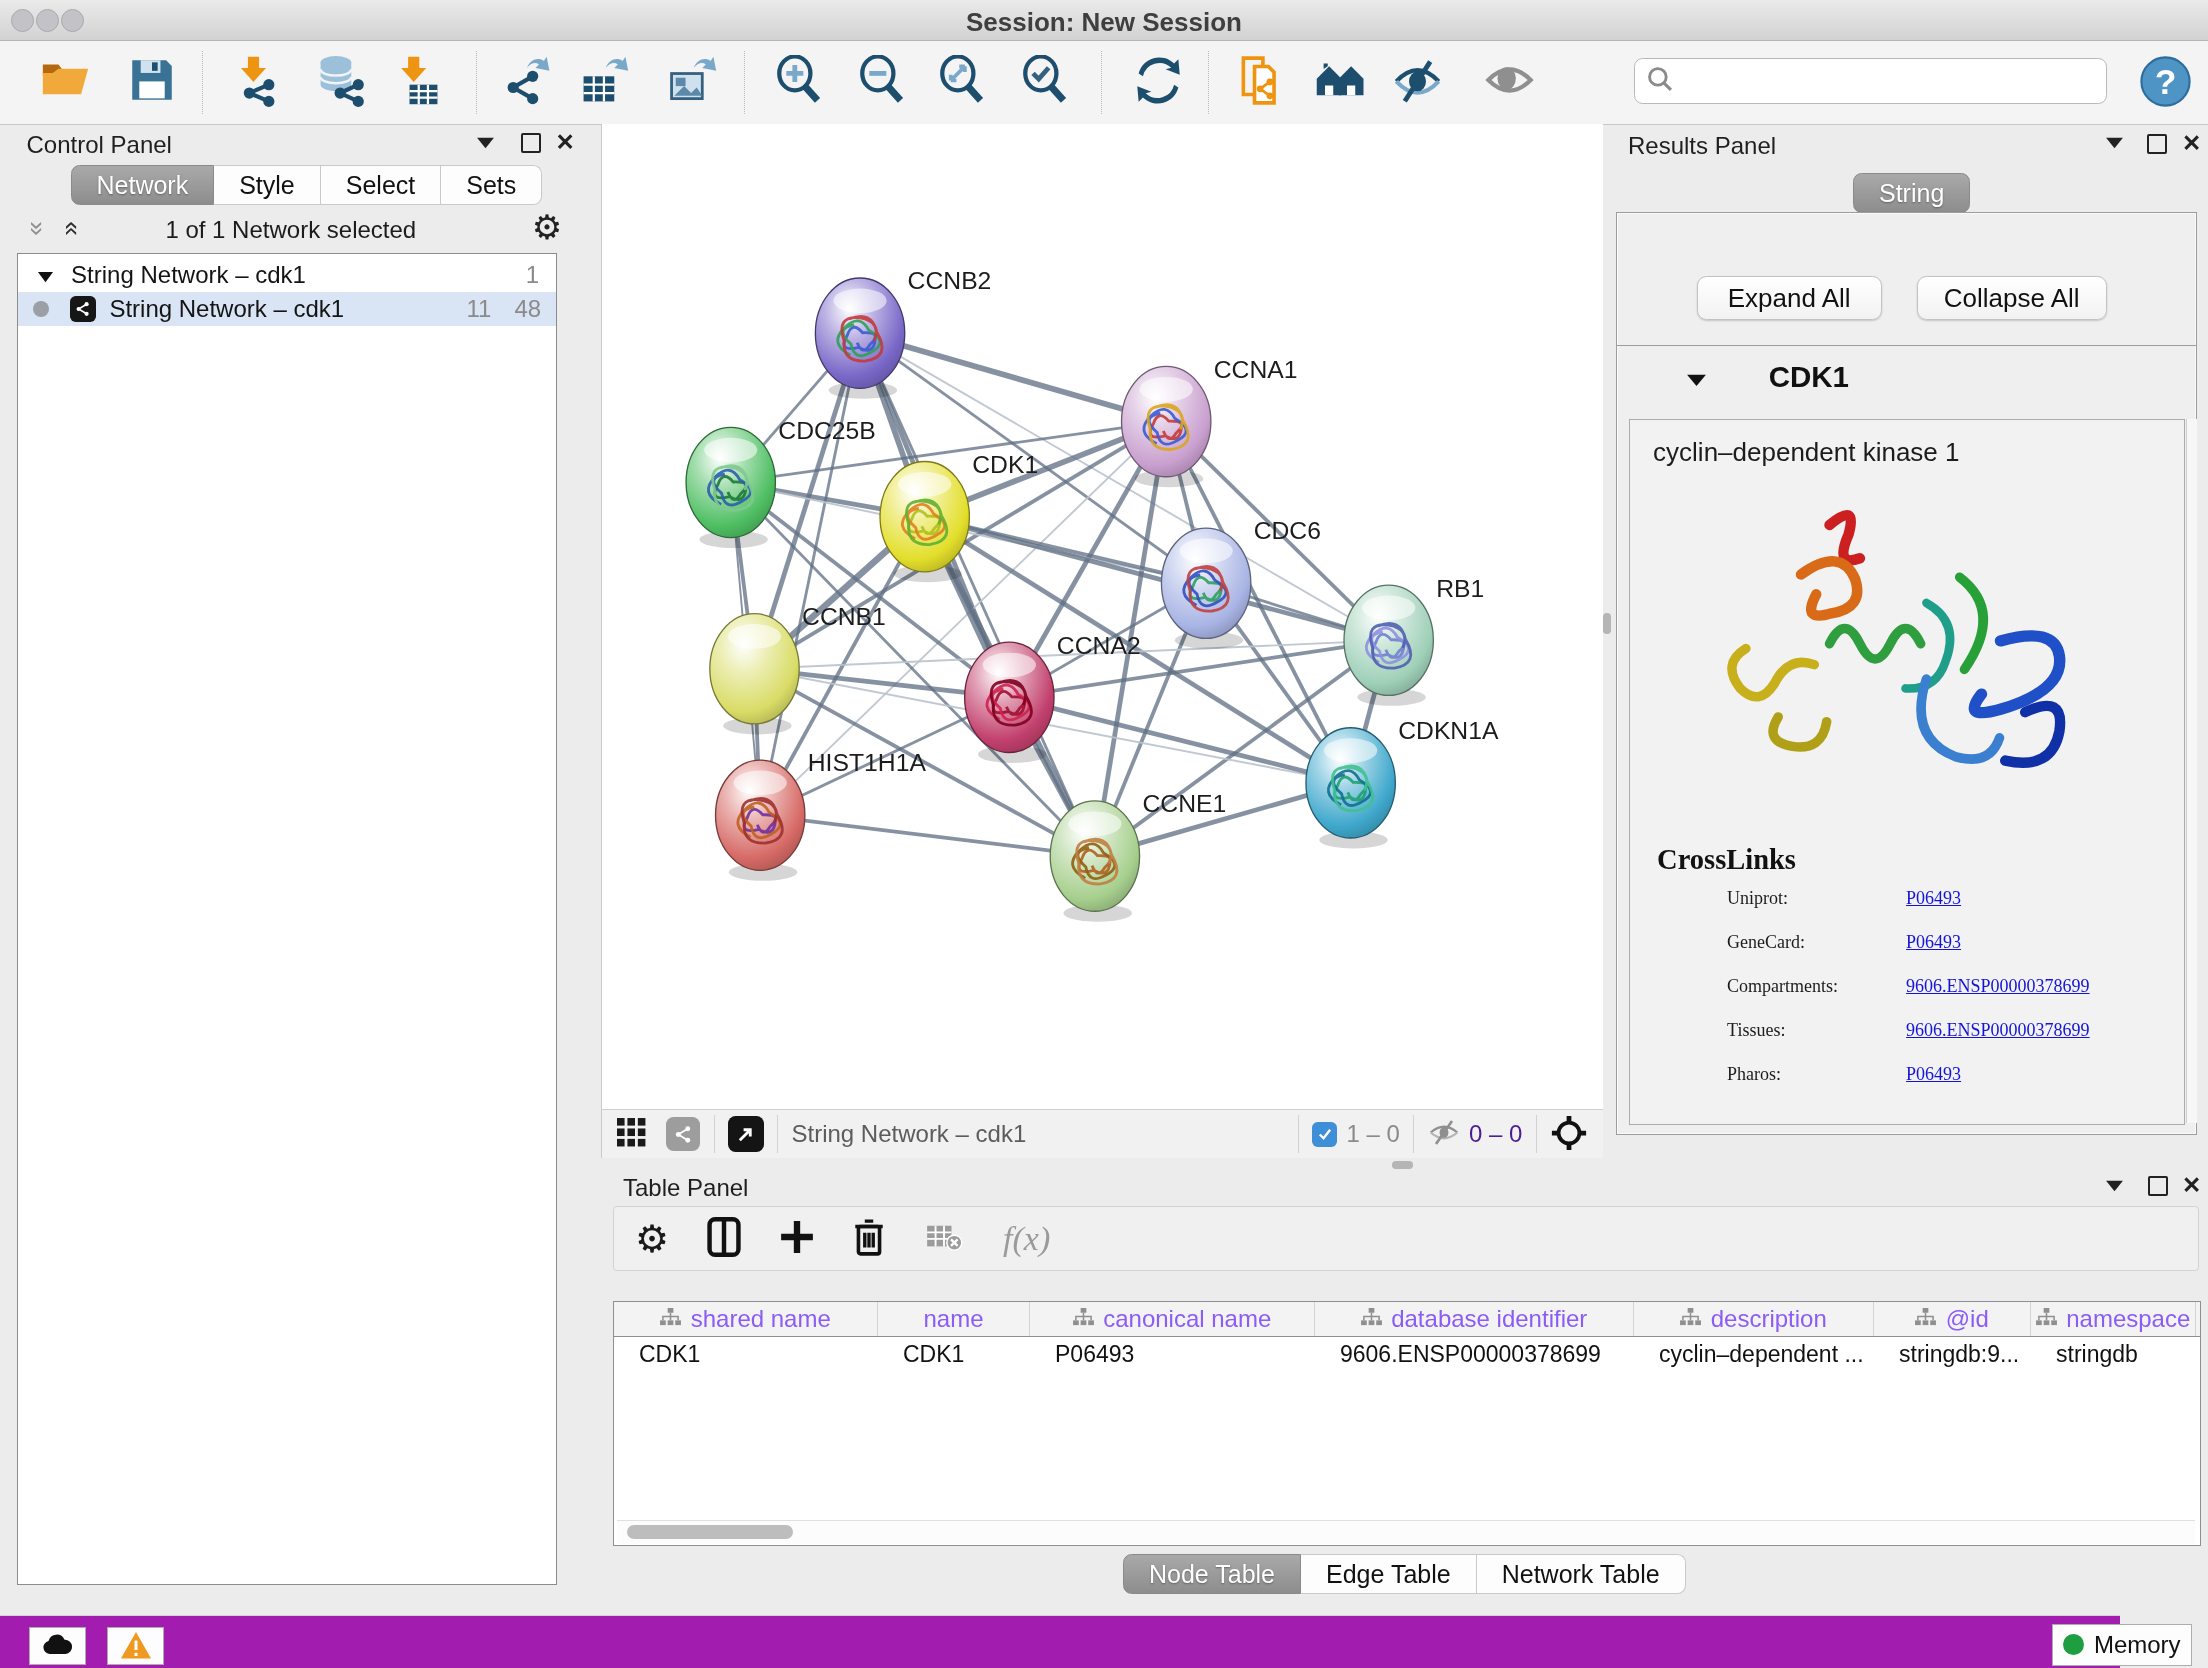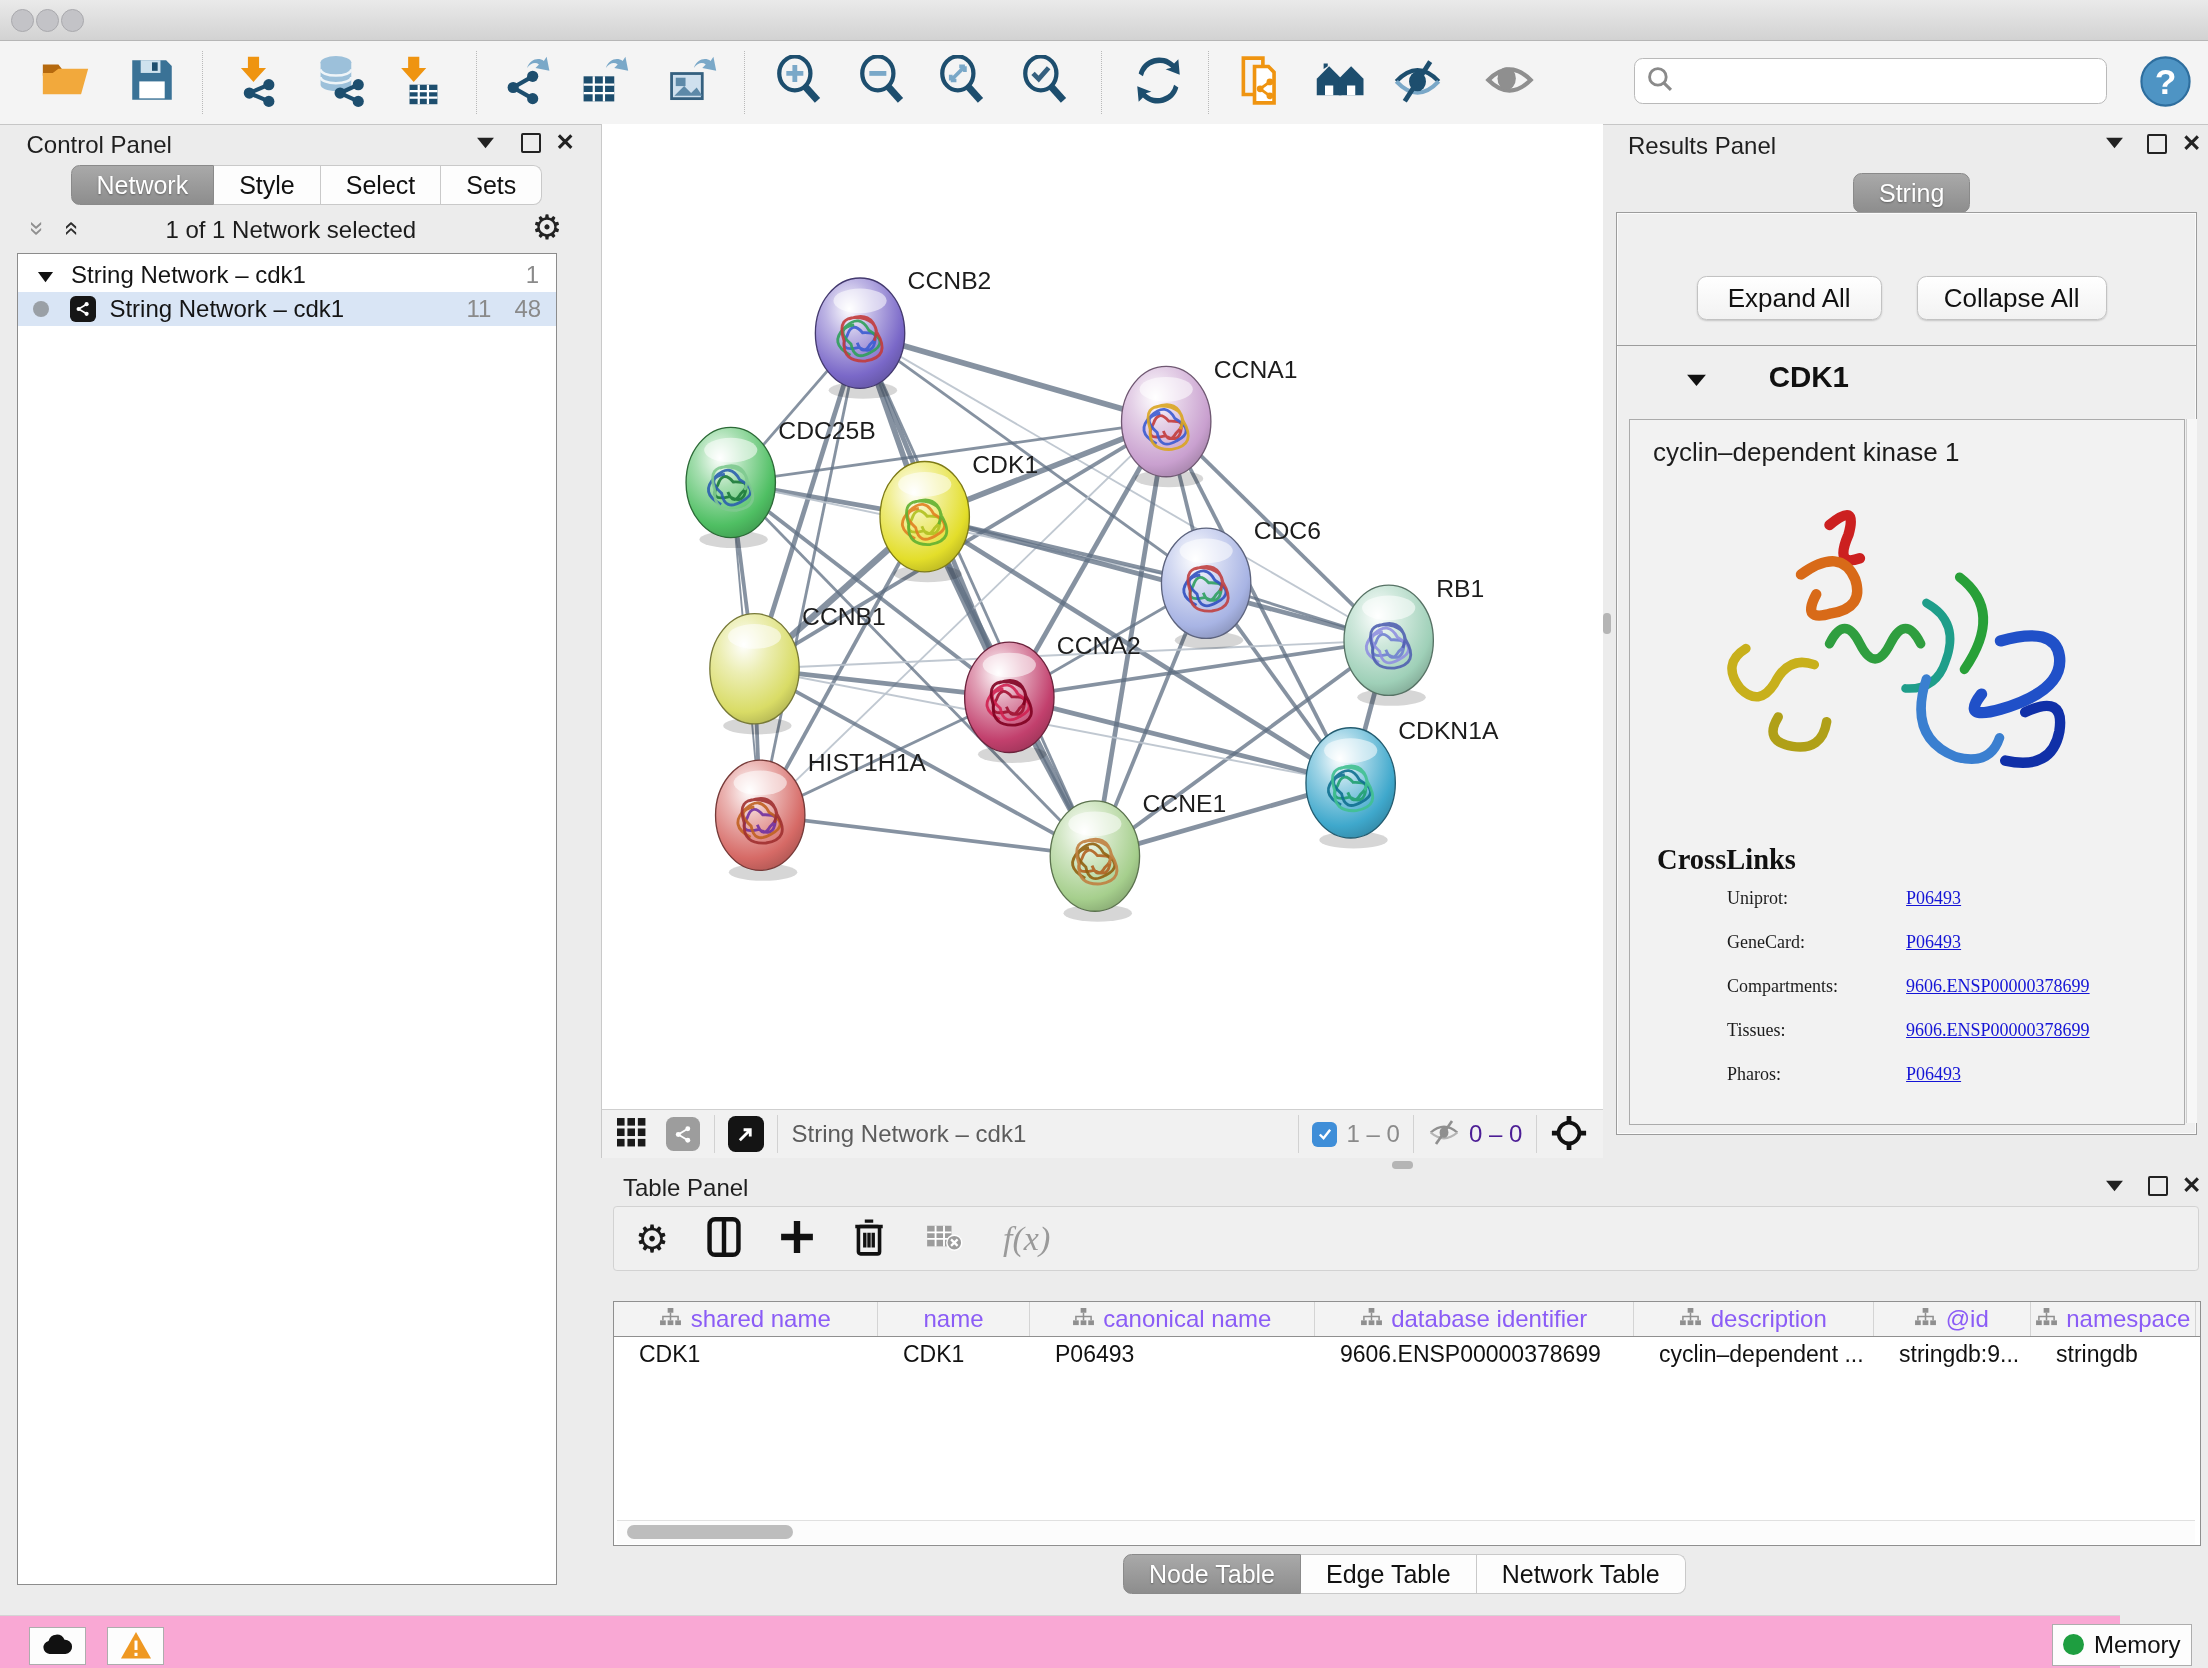--- a/index.html
+++ b/index.html
@@ -47,32 +47,33 @@
   
   .ttoolbar{left:613px;top:1206px;width:1584px;height:63px;background:#f0f0f0;border:1px solid #d2d2d2;border-radius:3.8px;display:flex;align-items:center;}
   .tblwrap{left:613px;top:1301px;width:1586px;height:243px;background:#fff;border:1.9px solid #8f8f8f;overflow:hidden;}
   .thead{display:flex;height:34px;background:#f3f3f3;border-bottom:1.9px solid #8f8f8f;}
   .th{display:flex;align-items:center;justify-content:center;gap:9.5px;font-size:24px;color:#8b5cf6;border-right:1px solid #d4d4d4;box-sizing:border-box;overflow:hidden;white-space:nowrap;}
   .tbody-row{display:flex;height:34px;align-items:center;}
   .td{font-size:23px;color:#111;padding-left:25px;box-sizing:border-box;overflow:hidden;white-space:nowrap;}
   .hscroll{left:617px;top:1520px;width:1578px;height:23px;background:#fcfcfc;border-top:1px solid #e0e0e0;}
   .hthumb{left:9.5px;top:3.8px;width:166px;height:14.3px;border-radius:7.6px;background:#bdbdbd;}
   
-  .statusbar{left:0;top:1615px;width:2120px;height:53px;background:#f9a8d4;border-top:1.9px solid #d4d4d4;}
+  .statusbar{left:0;top:1615px;width:2120px;height:53px;background:#a21caf;border-top:1.9px solid #d4d4d4;}
   .sbtn{background:#fdfdfd;border:1.9px solid #adadad;display:flex;align-items:center;justify-content:center;gap:9.5px;}
   .memdot{width:21px;height:21px;border-radius:50%;background:#1e9e40;}
   .memlbl{font-size:24px;color:#111;}
 </style>
 </head>
 <body>
 
 <div class="abs titlebar">
   <div class="abs tl" style="left:11.4px;"></div>
   <div class="abs tl" style="left:36px;"></div>
   <div class="abs tl" style="left:61px;"></div>
+  <div class="abs wtitle">Session: New Session</div>
 </div>
 
 <div class="abs toolbar">
   <div class="abs tbico" style="left:39px;">
     <span><svg width="51" height="44" viewBox="0 0 36 30">
           <path d="M2 4h11l3 4h14v4H2z" fill="#b5690e"></path>
           <path d="M2 10h7l4-3h21l-5 18H2z" fill="#f2a93c"></path>
         </svg></span>
   </div>
   <div class="abs tbico" style="left:125px;">

